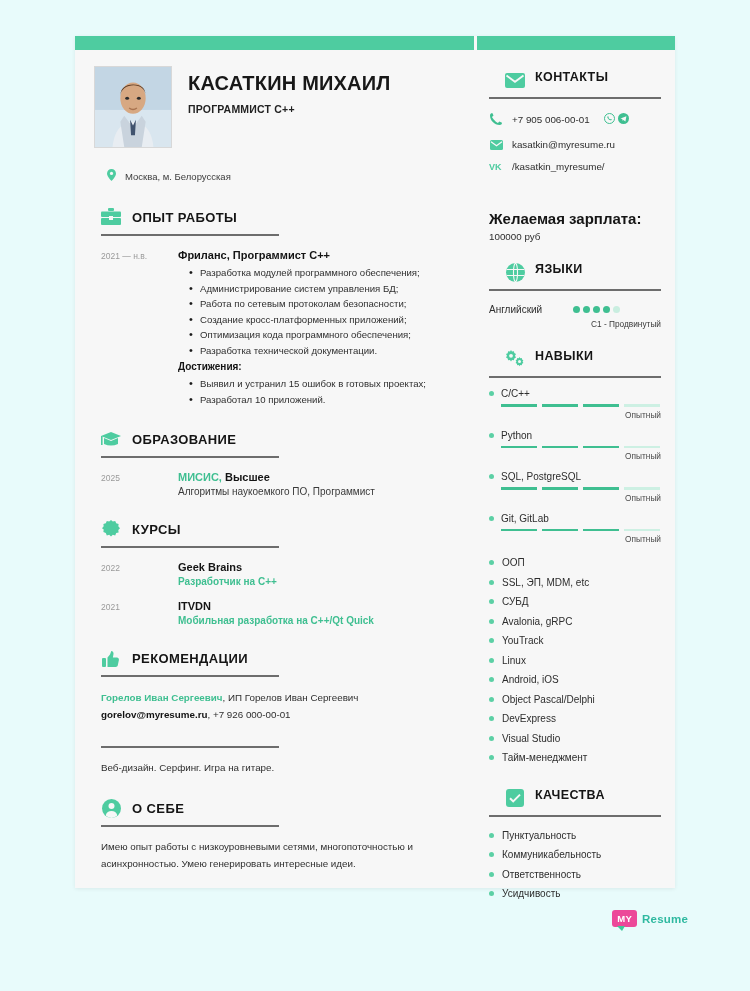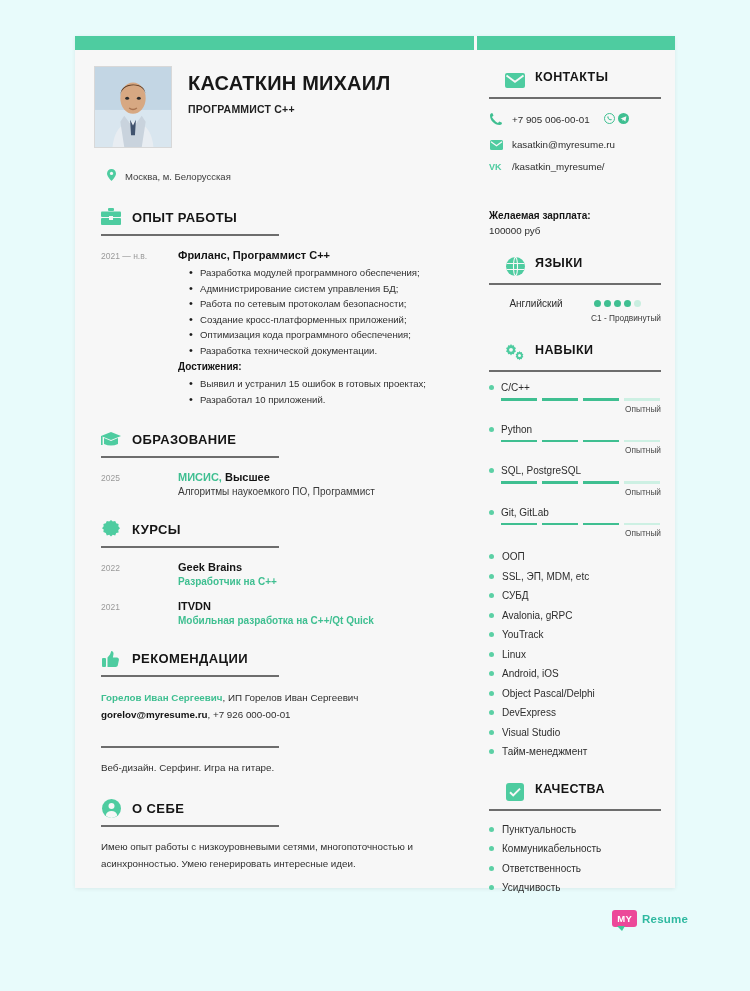--- a/index.html
+++ b/index.html
@@ -125,25 +125,25 @@
   .r-head { display: flex; gap: 10px; margin-left: 16px; }
   .r-title { font-size: 12.5px; font-weight: bold; color: #151515; letter-spacing: .4px; }
   .r-rule { margin-top: 7px; width: 172px; height: 2px; background: #6d6d6d; }
 
   .contact-row { display: flex; align-items: center; gap: 9px; margin-top: 11px; }
   .contact-row .ci { width: 14px; flex: 0 0 14px; display: flex; align-items: center; justify-content: center; }
   .contact-text { font-size: 9.8px; color: #2d2d2d; }
   .msg-icons { display: inline-flex; gap: 3px; margin-left: 5px; vertical-align: middle; }
 
   .salary { margin-top: 22px; }
-  .salary-label { font-size: 10px; font-weight: bold; color: #151515; margin-top: 38px; }
+  .salary-label { font-size: 15px; font-weight: bold; color: #151515; margin-top: 38px; }
   .salary-value { font-size: 9.8px; color: #2d2d2d; margin-top: 4px; }
 
   .lang-row { margin-top: 13px; }
-  .lang-top { display: flex; align-items: center; justify-content: center; gap: 31px; }
+  .lang-top { display: flex; align-items: center; justify-content: flex-start; gap: 31px; }
   .lang-name { font-size: 10px; color: #2d2d2d; }
   .dots { display: flex; gap: 3px; }
   .dot { width: 7px; height: 7px; border-radius: 50%; background: #3fbf91; }
   .dot.off { background: #c9eee0; }
   .lang-level { font-size: 8.3px; color: #3a3a3a; text-align: right; margin-top: 4px; }
 
   .skill-item { margin-top: 10px; }
   .skill-name { font-size: 10px; color: #2d2d2d; display: flex; align-items: center; gap: 7px; }
   .sdot { width: 5px; height: 5px; border-radius: 50%; background: #5cd0a5; flex: 0 0 5px; }
   .bars { display: flex; gap: 5px; margin-top: 5px; margin-left: 12px; }

